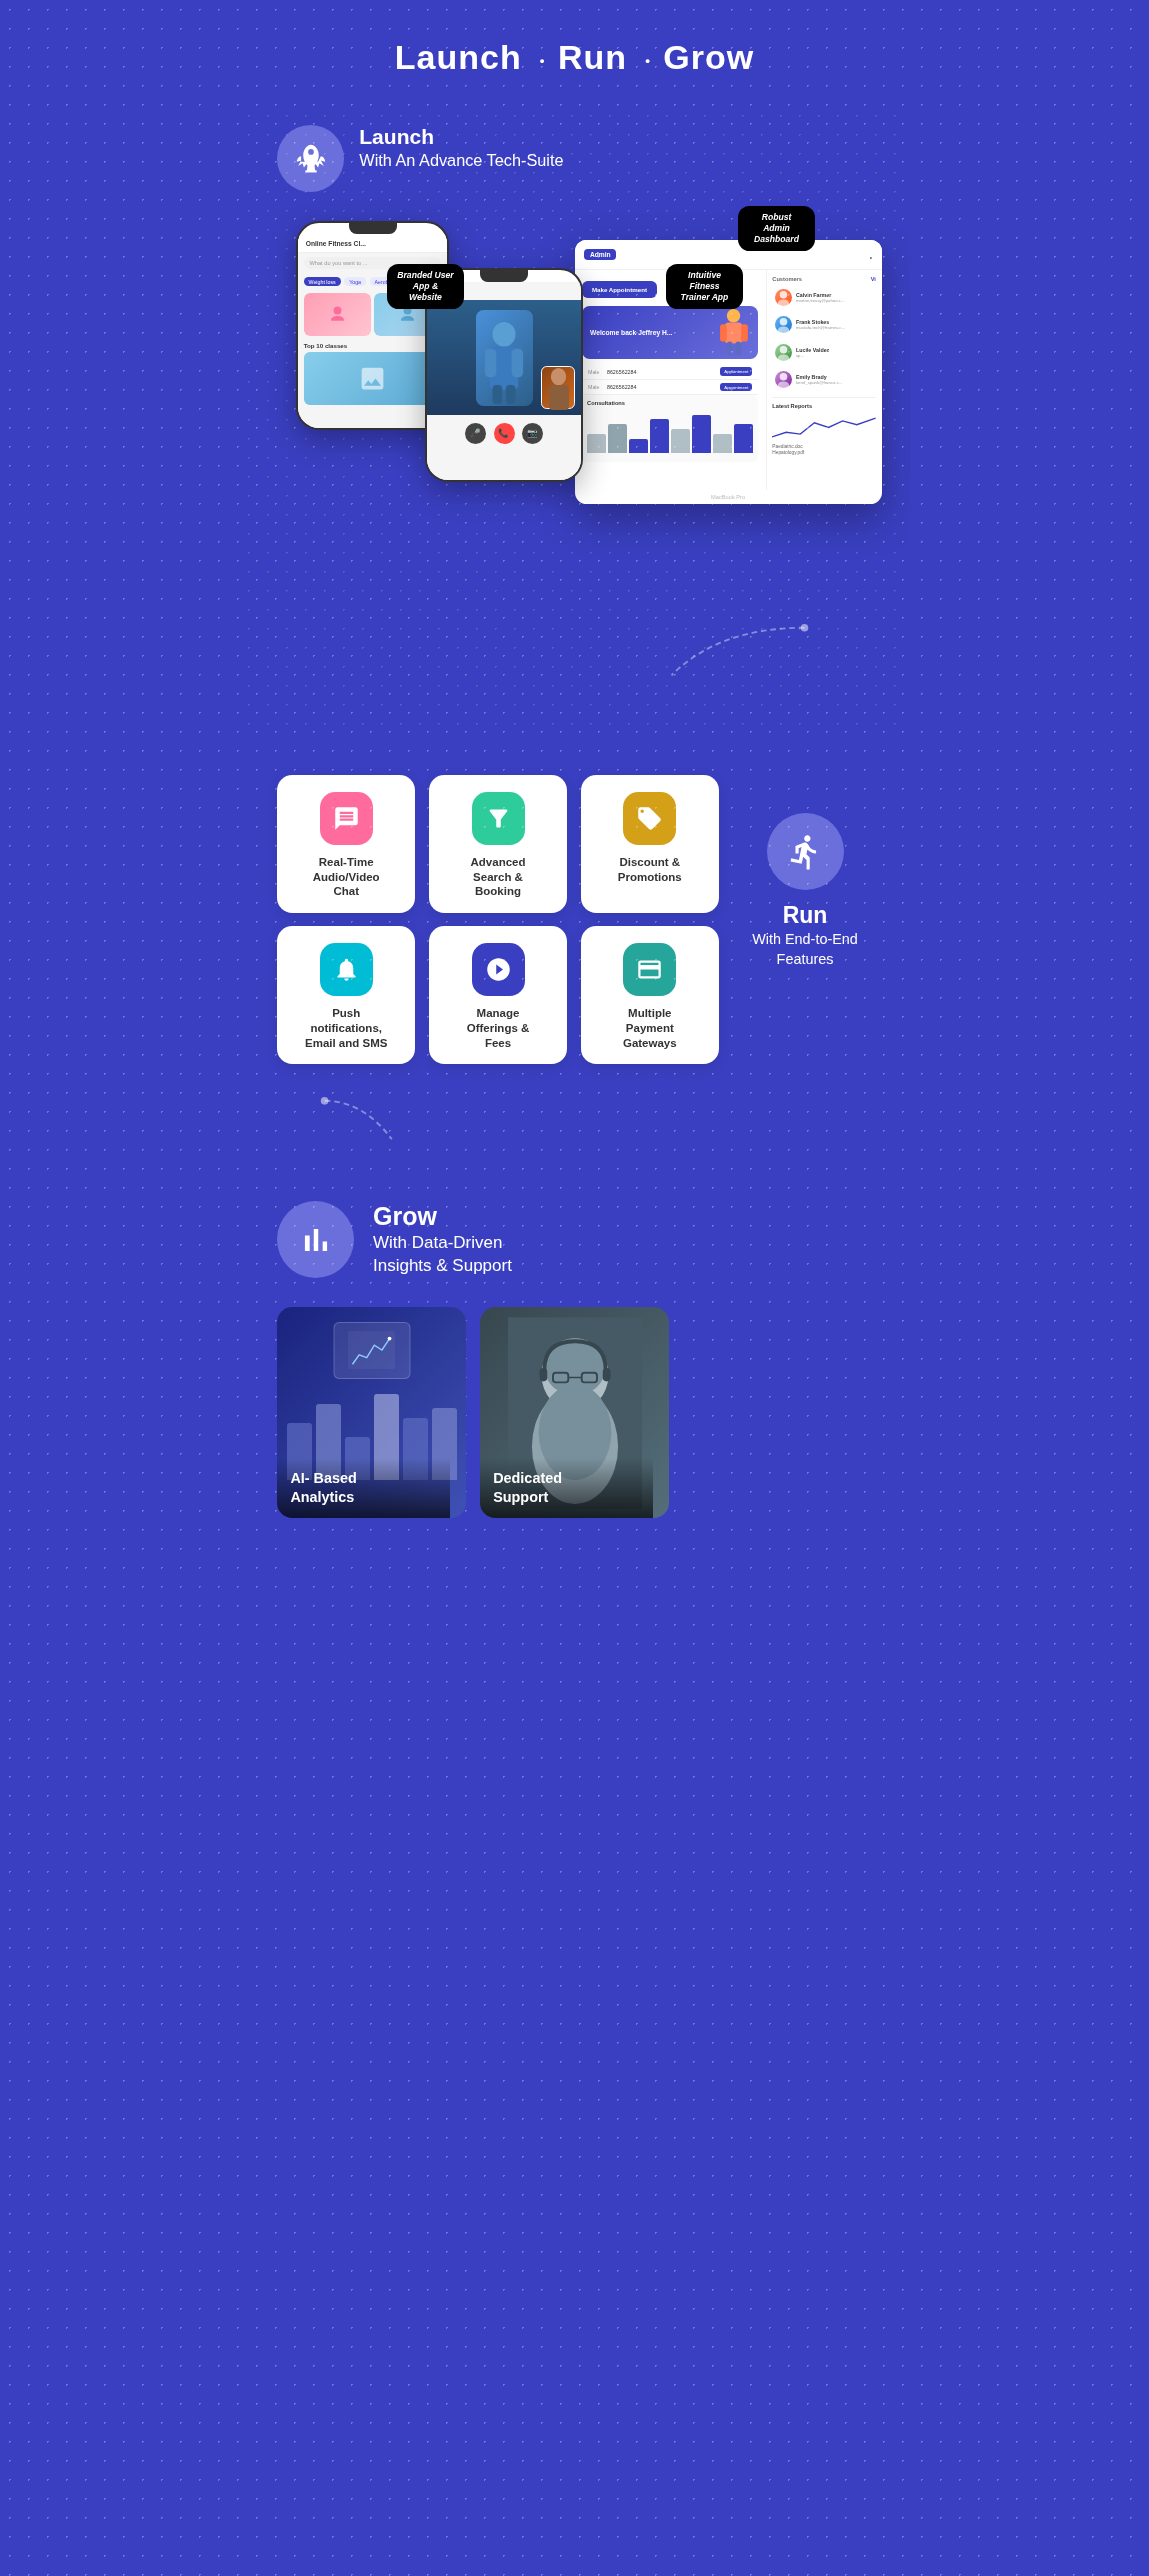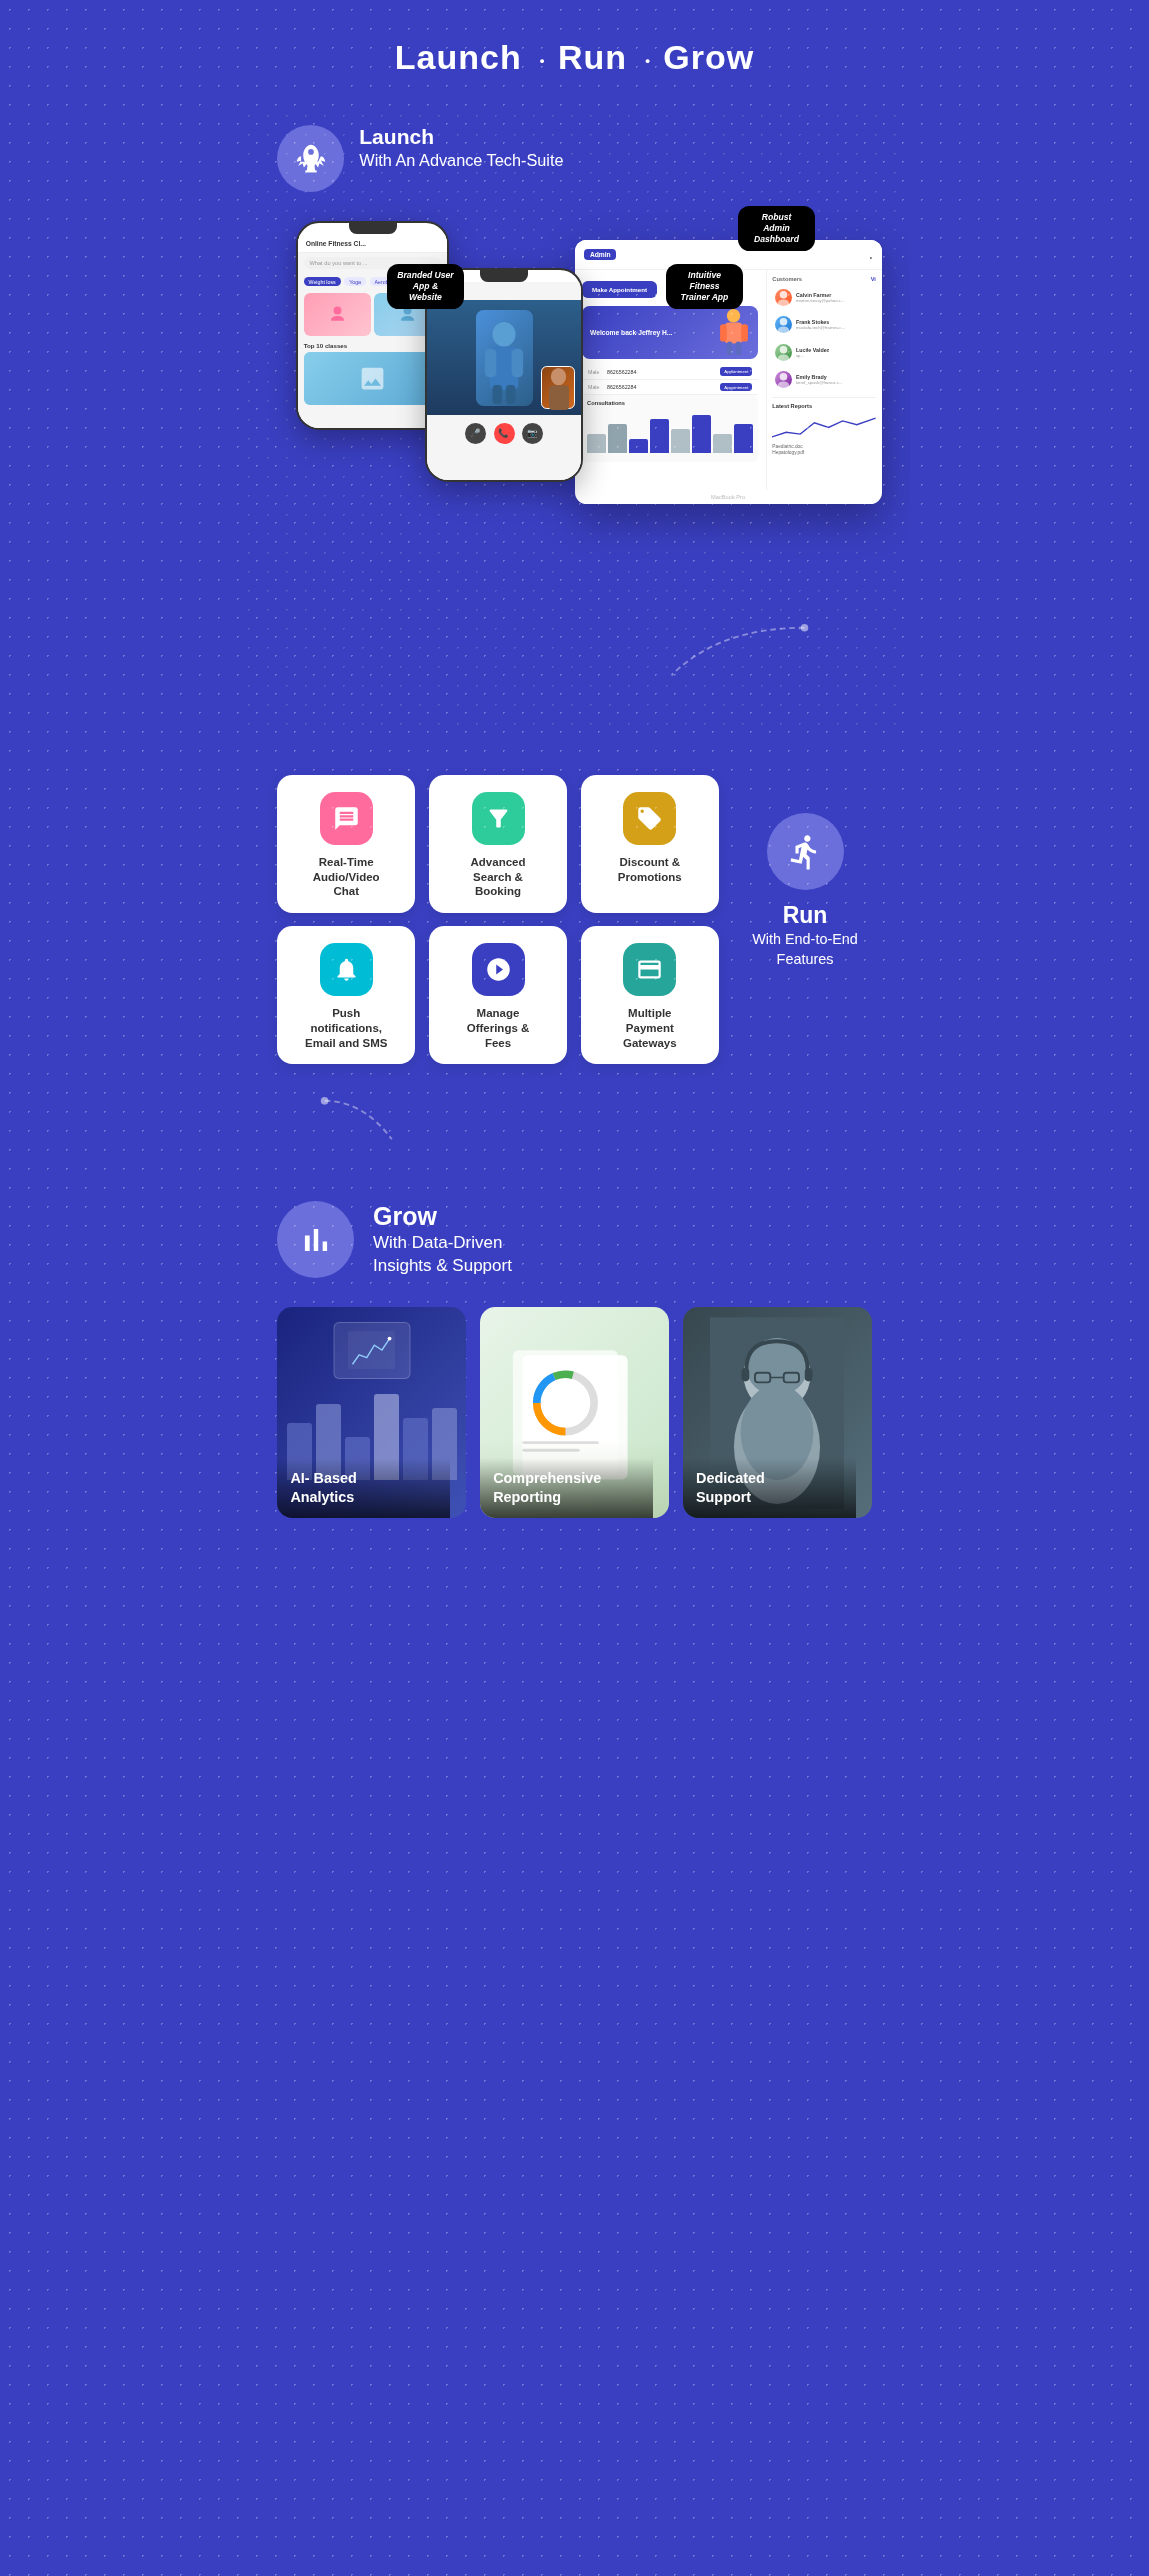--- a/index.html
+++ b/index.html
@@ -972,45 +972,20 @@
               <circle cx="44" cy="8" r="2" fill="white"></circle>
             </svg>
           </div>
         </div>
       </div>
       <div class="grow-card-label">
         <span>AI- Based<br>Analytics</span>
       </div>
     </div>
 
-    <div class="grow-card">
-      <div class="reporting-bg" style="width:100%; height:100%; position:relative;">
-
-        <div style="position:absolute; top:0; left:0; right:0; bottom:0; display:flex; align-items:center; justify-content:center;">
-          <svg width="144" height="153" viewBox="0 0 150 160">
-
-            <rect x="20" y="20" width="110" height="130" rx="6" fill="white" opacity="0.9"></rect>
-            <rect x="10" y="15" width="110" height="130" rx="6" fill="white" opacity="0.7"></rect>
-
-            <circle cx="65" cy="70" r="30" fill="none" stroke="#ddd" stroke-width="8"></circle>
-            <circle cx="65" cy="70" r="30" fill="none" stroke="#ff9800" stroke-width="8" stroke-dasharray="47 141" stroke-dashoffset="-47"></circle>
-            <circle cx="65" cy="70" r="30" fill="none" stroke="#2196f3" stroke-width="8" stroke-dasharray="35 141" stroke-dashoffset="-94"></circle>
-            <circle cx="65" cy="70" r="30" fill="none" stroke="#4caf50" stroke-width="8" stroke-dasharray="20 141" stroke-dashoffset="-129"></circle>
-
-            <rect x="20" y="110" width="80" height="3" rx="2" fill="#ddd"></rect>
-            <rect x="20" y="118" width="60" height="3" rx="2" fill="#ddd"></rect>
-          </svg>
-        </div>
-
-        <div style="position:absolute; bottom:0; left:0; right:0; height:77px; background:linear-gradient(to bottom, transparent, rgba(160,180,140,0.4));"></div>
-      </div>
-      <div class="grow-card-label">
-        <span>Comprehensive<br>Reporting</span>
-      </div>
-    </div>
 
     <div class="grow-card">
       <div class="support-bg" style="width:100%; height:100%; position:relative;">
 
         <div style="position:absolute; top:0; left:0; right:0; bottom:0; display:flex; align-items:center; justify-content:center;">
           <svg width="134" height="192" viewBox="0 0 140 200">
 
             <rect x="0" y="0" width="140" height="200" fill="#455a64"></rect>
 
             <ellipse cx="70" cy="60" rx="35" ry="38" fill="#b0bec5"></ellipse>

